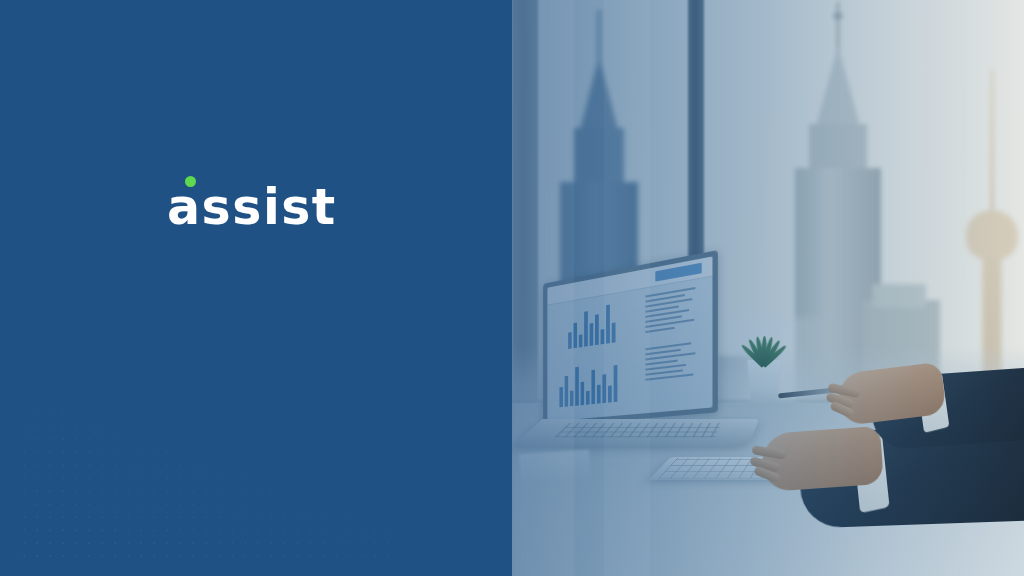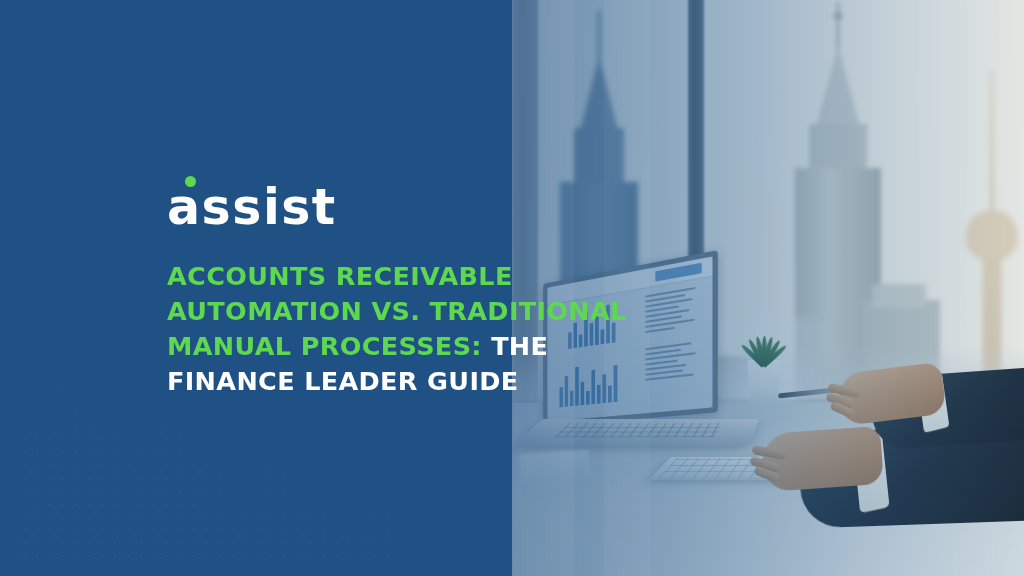--- a/index.html
+++ b/index.html
@@ -639,20 +639,16 @@
   <div class="band b1"></div>
   <div class="band b2"></div>
 
   <div class="content">
 
     <div class="logo">
       <span class="logo-word">assist</span>
       <span class="logo-dot"></span>
     </div>
 
-    <h1 class="headline">
-      <span class="hl-green">Accounts Receivable Automation vs. Traditional Manual Processes:</span>
-      <span class="hl-white">The Finance Leader Guide</span>
-    </h1>
 
   </div>
 
 </div>
 
 </body></html>

